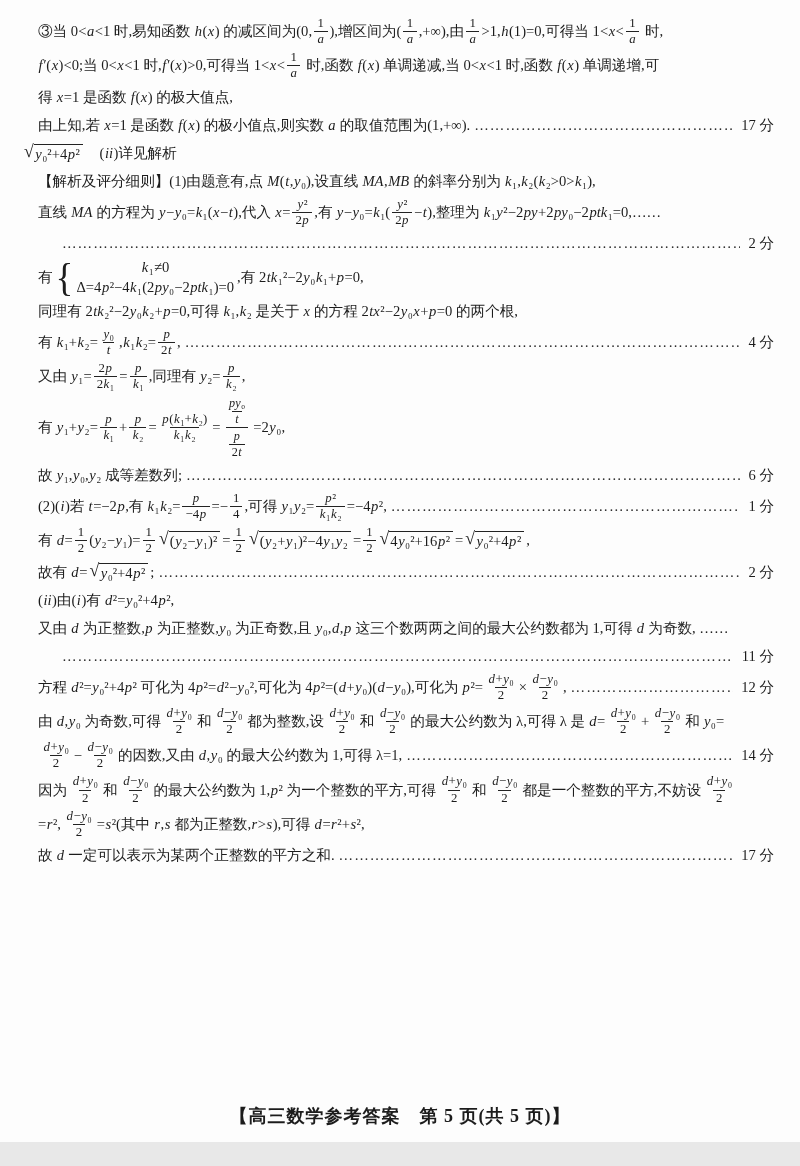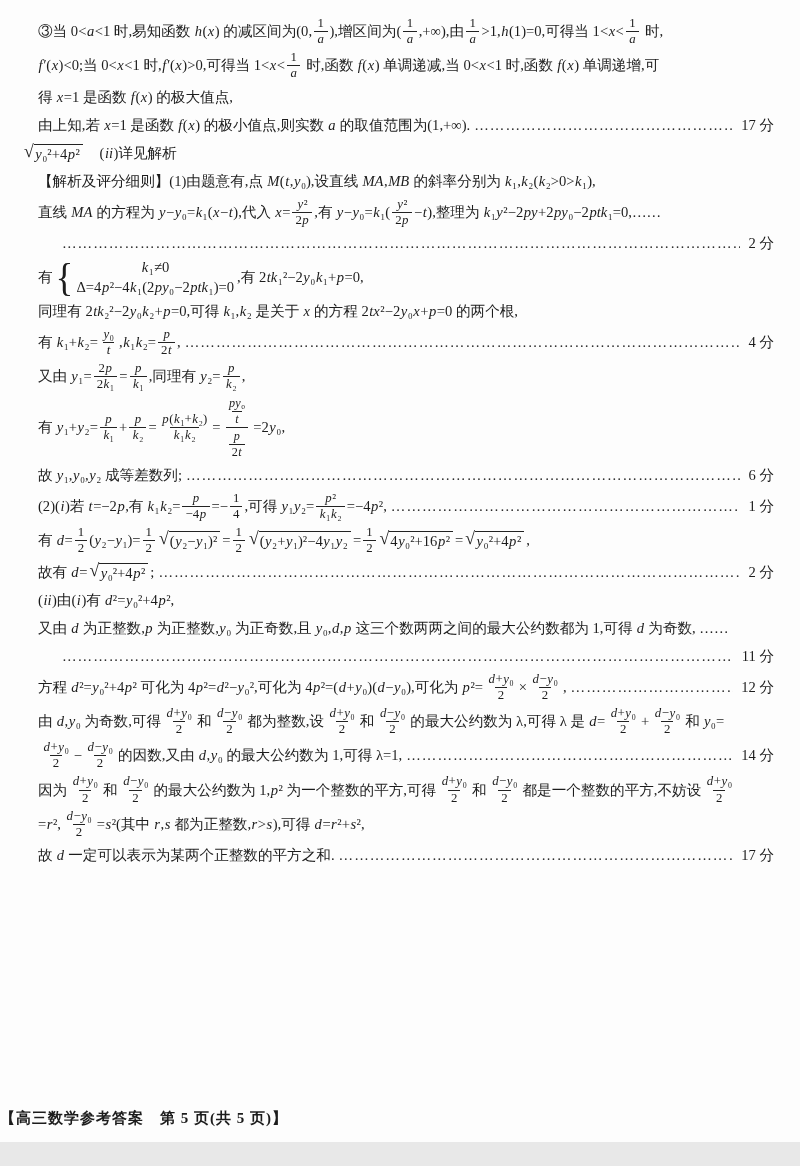--- a/index.html
+++ b/index.html
@@ -68,23 +68,23 @@
     overflow:hidden;
     white-space:nowrap;
     margin:0 6px 0 4px;
     letter-spacing:1px;
     color:#2a2a2a;
   }
   .score{white-space:pre;padding-left:2px;}
   .footer{
     position:absolute;
     left:0;right:0;bottom:14px;
-    text-align:left;
+    text-align:center;
     font-weight:bold;
-    font-size:15px;
+    font-size:18px;
     letter-spacing:1px;
   }
 </style>
 </head>
 <body>
 
 <div class="page">
   <div class="content">
       <div class="line">
         <span class="txt">③当 0&lt;<i>a</i>&lt;1 时,易知函数 <i>h</i>(<i>x</i>) 的减区间为(0,</span>

